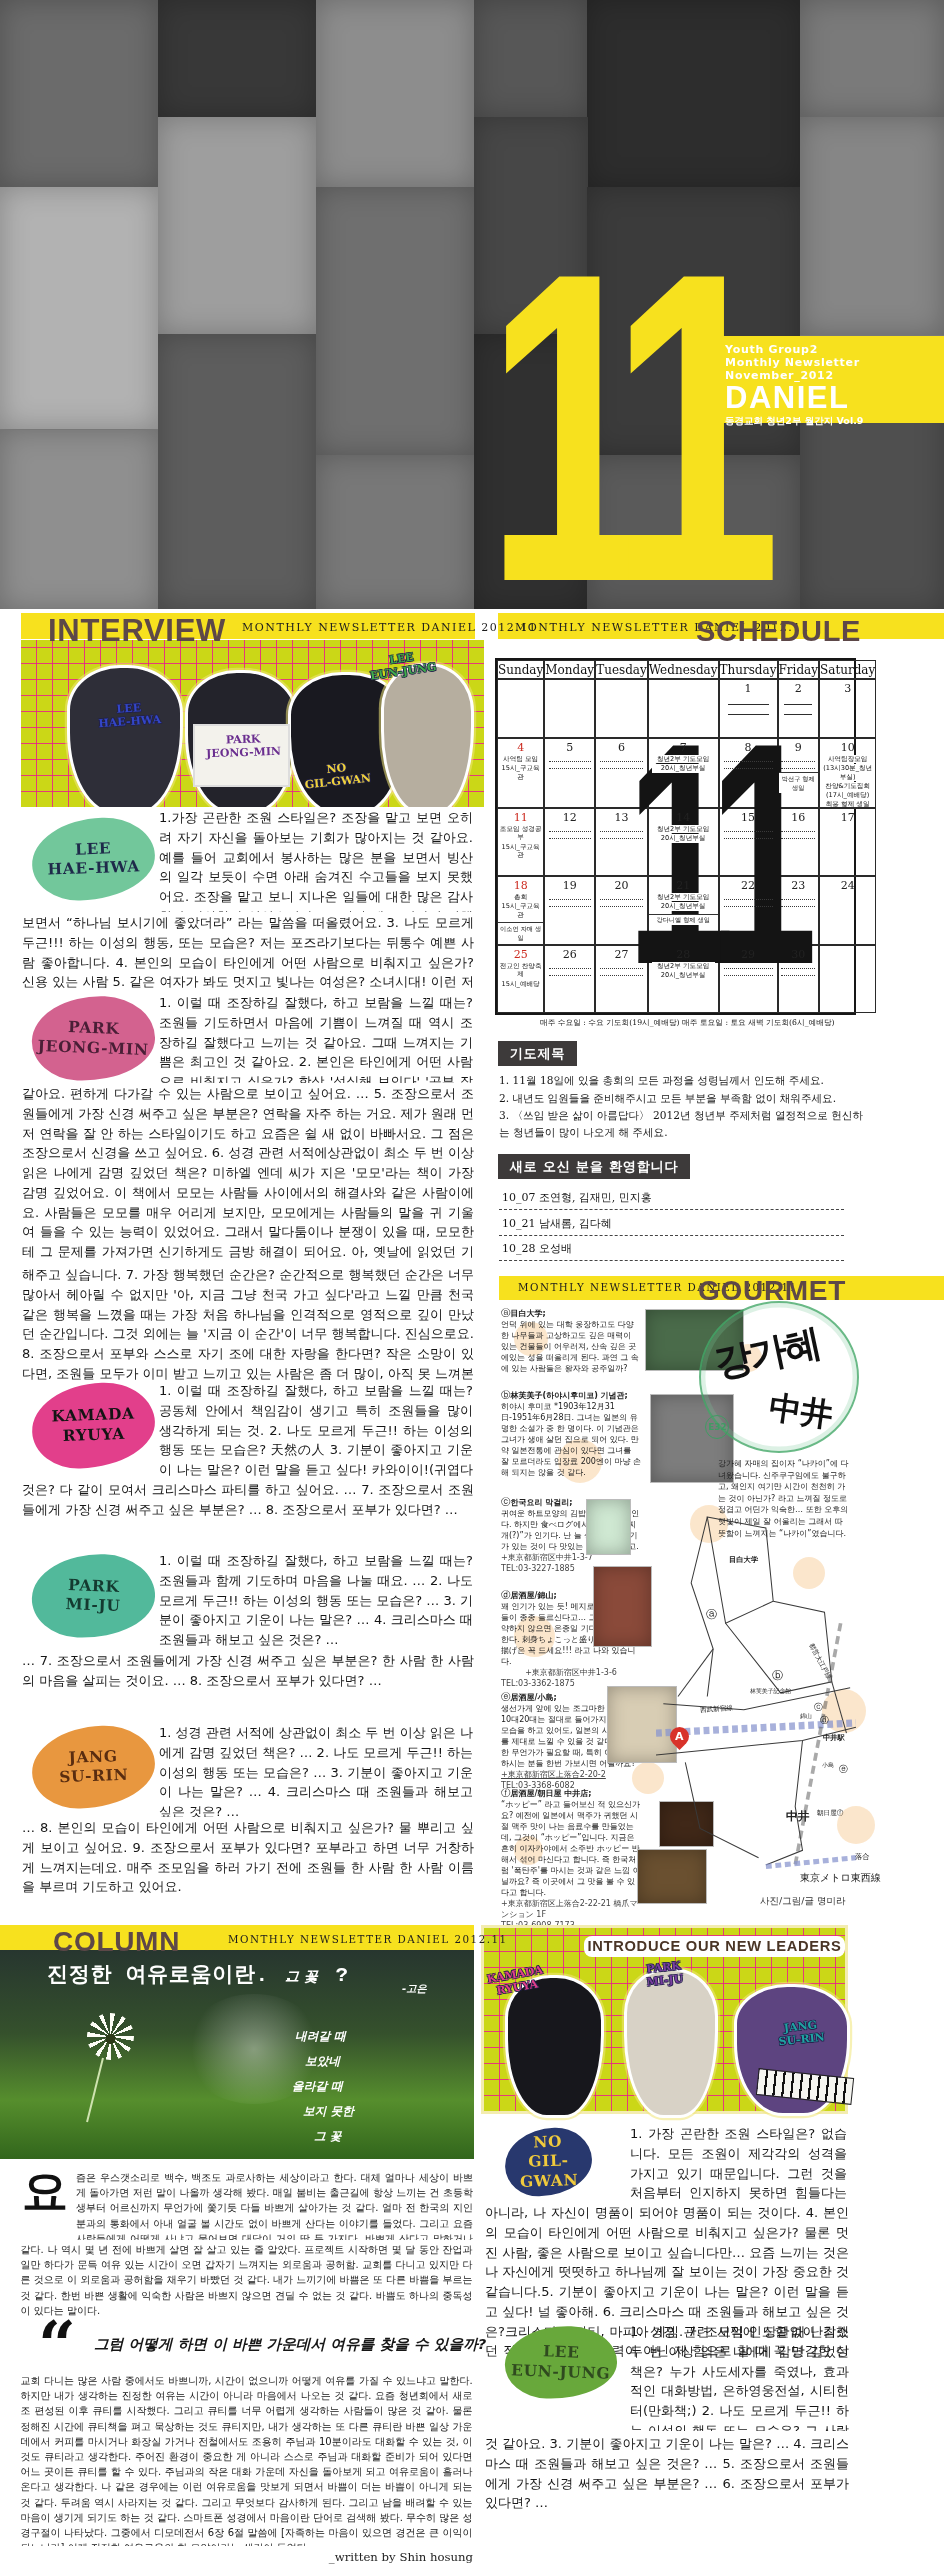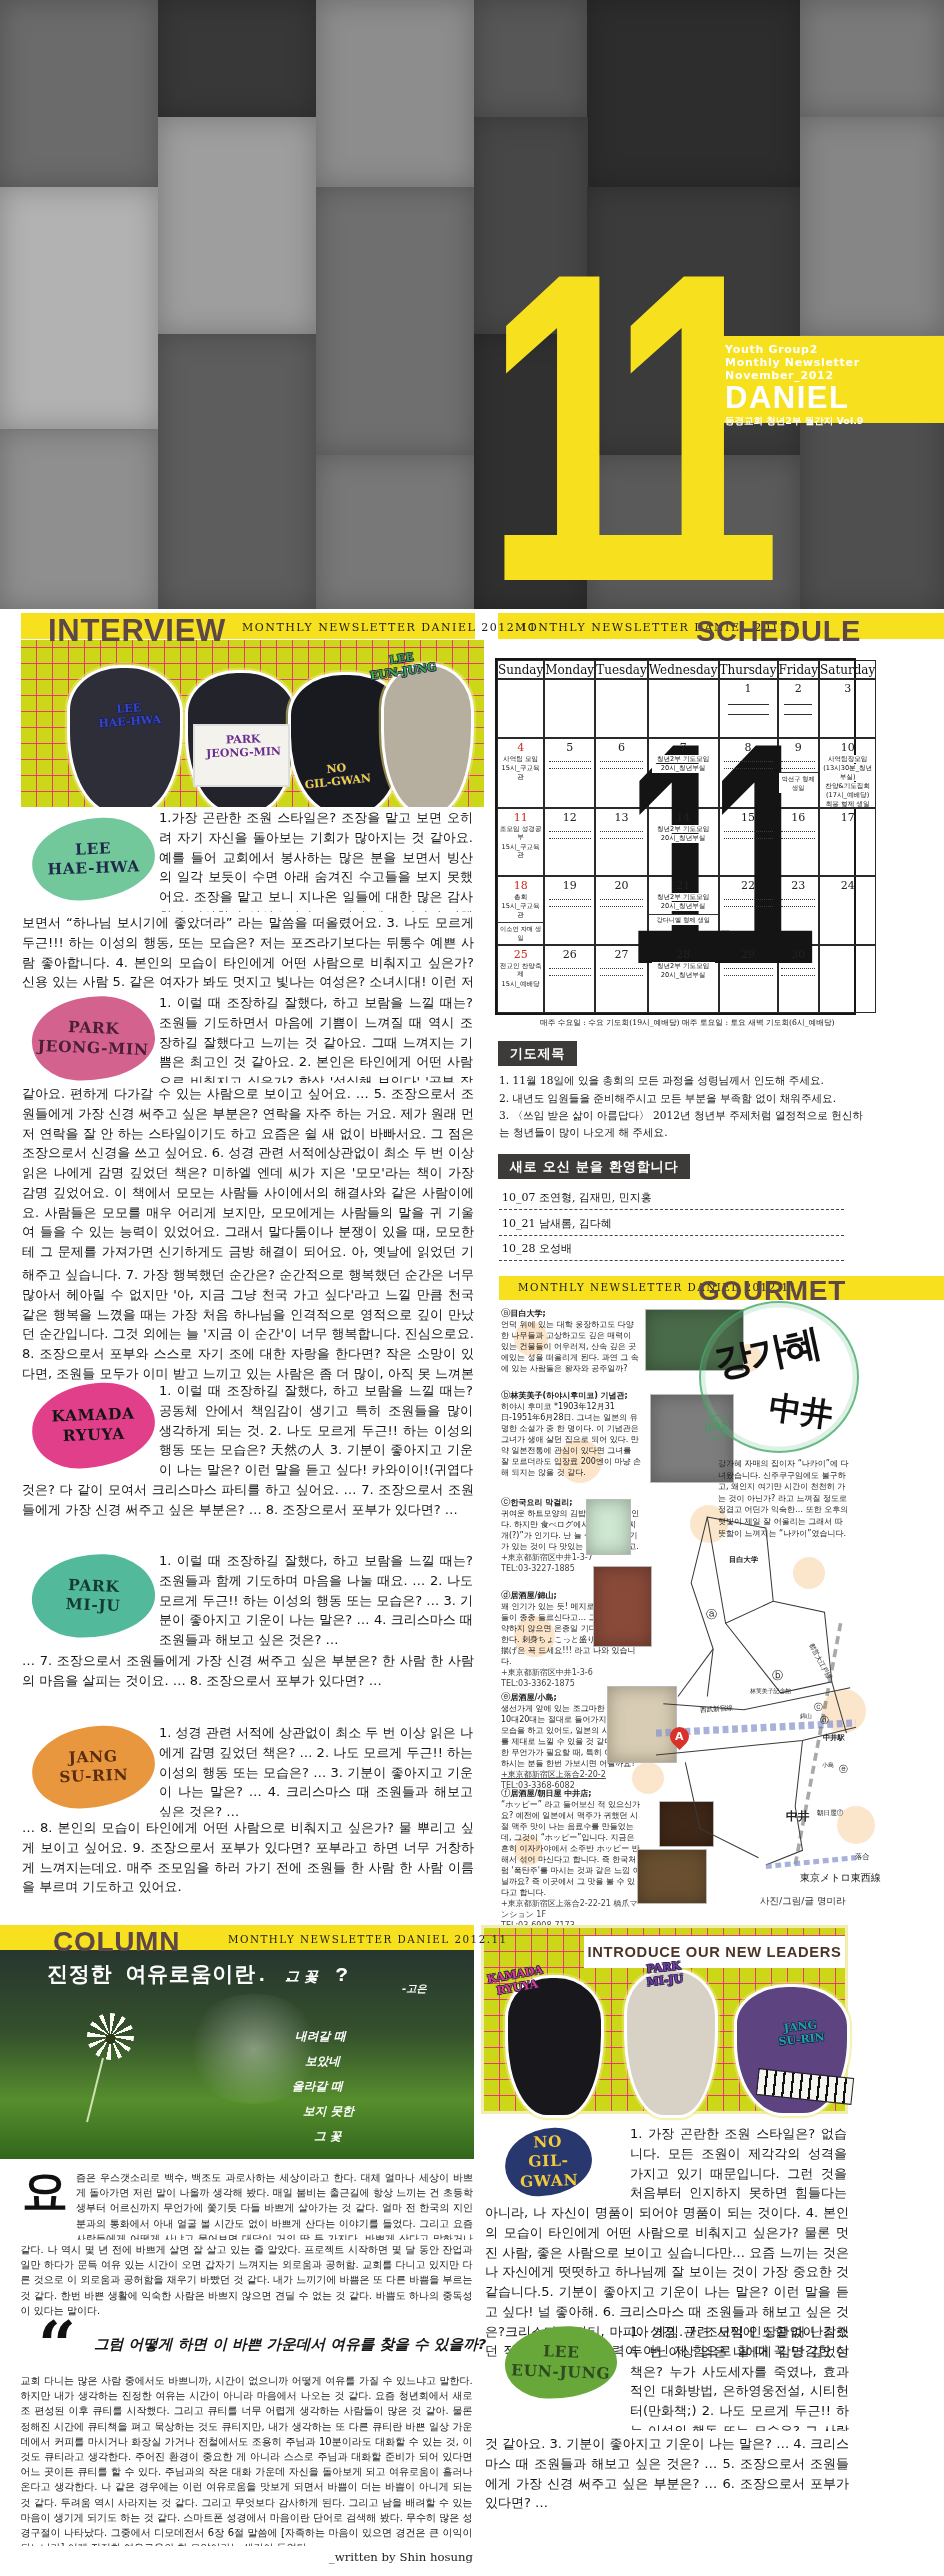--- a/index.html
+++ b/index.html
@@ -360,21 +360,21 @@
       <div class="glist" style="left: 501px; top: 1495px; width: 140px;">
         <div><div style="display: inline; font-size: 9.5px;">ⓒ</div><div style="display: inline; font-weight: bold;">한국요리 막걸리;</div></div>
         <div>귀여운 하트모양의 김밥이 신경이 쓰인다. 하지만 食べログ에서 “치즈두부찌개(?)”가 인기다. 난 늘 생각한다. 인기가 있는 것이 다 맛있는 것은 아니라고.</div>
         <div style="color: rgb(68, 68, 68);">+東京都新宿区中井1-3-7</div>
         <div style="color: rgb(68, 68, 68);">TEL:03-3227-1885</div>
       </div>
       <div class="gphoto" style="position: absolute; left: 586px; top: 1499px; width: 43px; height: 54px; background: rgb(207, 232, 210); box-shadow: rgba(0, 0, 0, 0.3) 0px 0px 17.6px inset;"></div>
       <div class="glist" style="left: 501px; top: 1588px; width: 140px;">
         <div><div style="display: inline; font-size: 9.5px;">ⓓ</div><div style="display: inline; font-weight: bold;">居酒屋/錦山;</div></div>
         <div>꽤 인기가 있는 듯! 메지로대학 교수님들이 종종 들르신다고… 그래서인지 예약하지 않으면 온종일 기다려야 한다고 한다. 刺身ちょこっと盛り랑 チーズ串揚げ은 꼭 드세요!!! 라고 나와 있습니다.</div>
-        <div style="color: rgb(68, 68, 68);">+東京都新宿区中井1-3-6</div>
+        <div style="color: rgb(68, 68, 68); text-align: center;">+東京都新宿区中井1-3-6</div>
         <div style="color: rgb(68, 68, 68);">TEL:03-3362-1875</div>
       </div>
       <div class="gphoto" style="position: absolute; left: 593px; top: 1566px; width: 57px; height: 79px; background: rgb(138, 74, 58); box-shadow: rgba(0, 0, 0, 0.3) 0px 0px 17.6px inset;"></div>
       <div class="glist" style="left: 501px; top: 1690px; width: 140px;">
         <div><div style="display: inline; font-size: 9.5px;">ⓔ</div><div style="display: inline; font-weight: bold;">居酒屋/小島;</div></div>
         <div>생선가게 앞에 있는 조그마한 음식점. 10대20대는 절대로 들어가지 않을만한 모습을 하고 있어도, 일본의 시타마치를 제대로 느낄 수 있을 것 같다. 따뜻한 무언가가 필요할 때, 특히 어류 좋아하시는 분들 한번 가보시면 어떨까요?</div>
         <div style="color: rgb(68, 68, 68); text-decoration: underline;">+東京都新宿区上落合2-20-2</div>
         <div style="color: rgb(68, 68, 68);">TEL:03-3368-6082</div>
       </div>
       <div class="gphoto" style="position: absolute; left: 607px; top: 1686px; width: 68px; height: 75px; background: rgb(216, 205, 180); box-shadow: rgba(0, 0, 0, 0.3) 0px 0px 17.6px inset;"></div>
@@ -469,21 +469,21 @@
       </div>
       <div class="figlabel outline-dark" style="left: 162px; top: 34px; color: rgb(122, 63, 160); transform: rotate(-6deg); text-align: center;">
         <div>PARK</div>
         <div>MI-JU</div>
       </div>
       <div class="figlabel outline-dark" style="left: 294px; top: 93px; color: rgb(31, 163, 163); transform: rotate(-6deg); text-align: center;">
         <div>JANG</div>
         <div>SU-RIN</div>
       </div>
     </div>
-  <div class="abs" style="left:584px;top:1936px;width:261px;height:32px;background:#fff;z-index:5;display:flex;align-items:center;justify-content:center;">
+  <div class="abs" style="left:584px;top:1936px;width:261px;height:21px;background:#fff;z-index:5;display:flex;align-items:center;justify-content:center;border-radius:8px;">
     <span class="ptitle" style="font-size:14.7px;color:#4a3526;">INTRODUCE OUR NEW LEADERS</span>
   </div>
   <div id="ld-sections">
       <div class="blob" style="left: 505px; top: 2128px; width: 87px; height: 68px; background: rgb(40, 56, 110); transform: rotate(-2deg);">
         <div class="blobname" style="color: rgb(240, 202, 60);">
           <div>NO</div>
           <div>GIL-GWAN</div>
         </div>
       </div>
       <div class="abs body-txt" style="position: absolute; left: 630px; top: 2124px; width: 217px; height: 75px;">1. 가장 곤란한 조원 스타일은? 없습니다. 모든 조원이 제각각의 성격을 가지고 있기 때문입니다. 그런 것을 처음부터 인지하지 못하면 힘들다는 것을 알기 때문에 서로가 다르다는 것을 인정하려고 합니다. 2. 이럴 때 조장하길 잘했다 하고 보람을 느낄 때는?조원들이 고마웠다고 말해줄 때 3. 죽기 전에 꼭 해보고 싶은 멋진 말 또는 남기고 싶은 한마디가 있다면? 명품을 걸쳐서 명품이 되는 것이</div>

